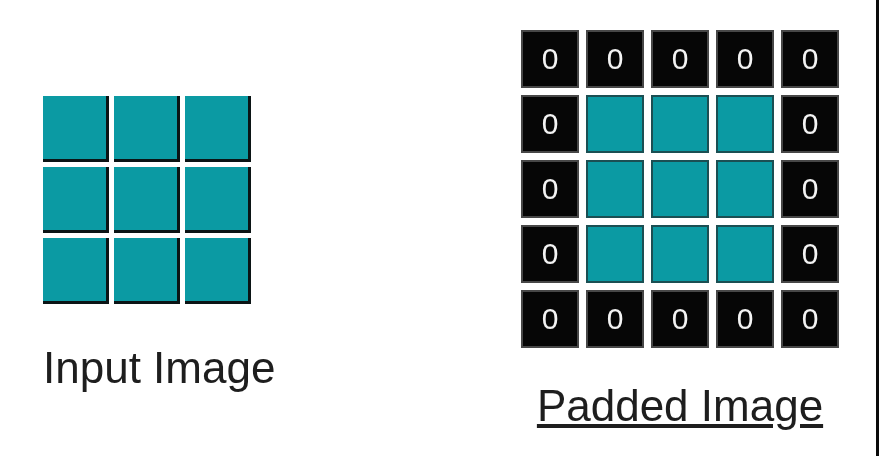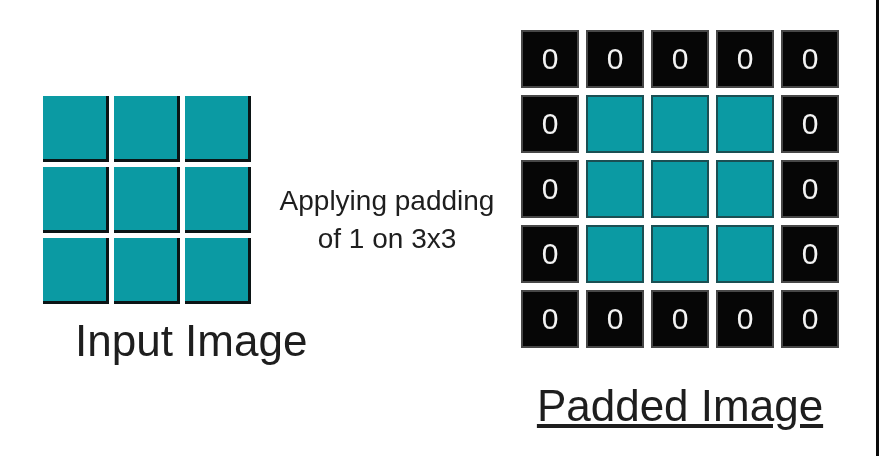--- a/index.html
+++ b/index.html
@@ -33,21 +33,21 @@
 
   
   .diagram-label {
     position: absolute;
     text-align: center;
     white-space: nowrap;
     color: var(--label);
     font-size: 44px;
     line-height: 1.1;
   }
-  .input-label  { left: 43px;  top: 317px; width: 208px; margin-left: 32px; }
+  .input-label  { left: 43px;  top: 344px; width: 208px; }
   .padded-label { left: 521px; top: 382px; width: 318px; text-decoration: underline; }
 
   
   .middle-caption {
     position: absolute;
     left: 262px;
     top: 182px;
     width: 250px;
     text-align: center;
     color: var(--label);
@@ -106,24 +106,20 @@
       <div class="input-cell"></div>
       <div class="input-cell"></div>
       <div class="input-cell"></div>
       <div class="input-cell"></div>
       <div class="input-cell"></div>
       <div class="input-cell"></div>
     </div>
 
   <div class="diagram-label input-label">Input Image</div>
 
-  <div class="middle-caption">
-    <div>Applying padding</div>
-    <div>of 1 on 3x3</div>
-  </div>
 
   <div class="padded-grid">
       <div class="pcell zero">0</div>
       <div class="pcell zero">0</div>
       <div class="pcell zero">0</div>
       <div class="pcell zero">0</div>
       <div class="pcell zero">0</div>
       <div class="pcell zero">0</div>
       <div class="pcell teal"></div>
       <div class="pcell teal"></div>

